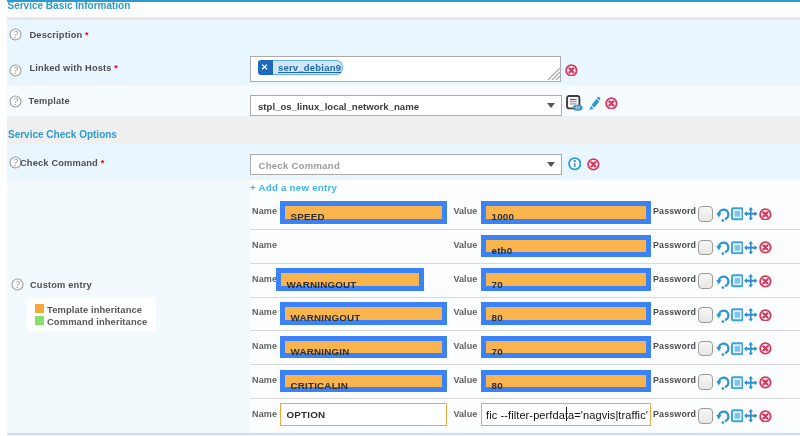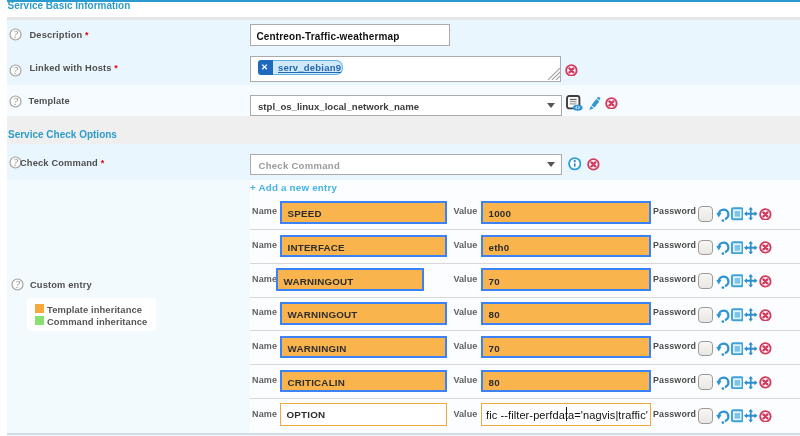--- a/index.html
+++ b/index.html
@@ -1,21 +1,21 @@
 <!DOCTYPE html>
 <html><head><meta charset="utf-8"><style>
 html,body{margin:0;padding:0}
 body{width:800px;height:436px;overflow:hidden;font-family:"Liberation Sans",sans-serif}
 #c{position:relative;width:800px;height:436px;background:#fff}
 .abs{position:absolute}
 .lbl{position:absolute;font-size:9.3px;font-weight:bold;color:#4f4f4f;letter-spacing:0.15px;white-space:nowrap}
 .sm{position:absolute;font-size:9px;font-weight:bold;color:#616161;letter-spacing:0.1px;white-space:nowrap}
 .star{color:#e30613;font-size:9px}
 .inp{position:absolute;background:#fff;border:1px solid #ababab;box-sizing:border-box}
-.or{position:absolute;background:#f9b44d;border:2px solid #3b82f6;box-sizing:border-box}
+.or{position:absolute;background:#f9b44d;border:5px solid #3b82f6;box-sizing:border-box}
 .orw{position:absolute;background:#fff;border:1px solid #f0a741;box-sizing:border-box}
 .mt{font-size:9.8px;font-weight:bold;color:#2d2d2d;letter-spacing:0.2px;padding:5.2px 0 0 5.5px;white-space:nowrap;overflow:hidden}
 </style></head><body>
 <div id="c">
 
 <div class="abs" style="left:6.5px;top:0;width:793.5px;height:1.5px;background:#2a9bcc"></div>
 <div class="abs" style="left:6.5px;top:17px;width:793.5px;height:3px;background:#e6e6e6"></div>
 <div class="abs" style="left:6.5px;top:20px;width:793.5px;height:64.5px;background:#e9f6fd"></div>
 <div class="abs" style="left:6.5px;top:84.5px;width:793.5px;height:31px;background:#f5fbfe"></div>
 <div class="abs" style="left:6.5px;top:115.5px;width:793.5px;height:28.5px;background:#efefef"></div>
@@ -24,23 +24,20 @@
 <div class="abs" style="left:250px;top:180px;width:550px;height:253px;background:#fcfdfe"></div>
 <div class="abs" style="left:6.5px;top:433px;width:793.5px;height:1.5px;background:#cfdde8"></div>
 <div class="abs" style="left:6.5px;top:434.5px;width:793.5px;height:1.5px;background:#f3fafd"></div>
 <div class="abs" style="left:7.5px;top:-0.5px;font-size:10px;font-weight:bold;color:#2d9ccb;letter-spacing:0px">Service Basic Information</div>
 <div class="abs" style="left:8px;top:129px;font-size:10px;font-weight:bold;color:#2d9ccb;letter-spacing:0px">Service Check Options</div>
 <svg style="position:absolute;left:8.5px;top:28px" width="13" height="13" viewBox="0 0 13 13">
       <circle cx="6.5" cy="6.5" r="5.5" fill="#fbfbfa" stroke="#9e9e9e" stroke-width="1.1"></circle>
       <text x="6.5" y="9.8" font-size="10" text-anchor="middle" fill="#8a8a8a" font-family="Liberation Serif, serif" font-style="italic">?</text>
     </svg>
 <div class="lbl" style="left:29.5px;top:30.3px">Description <span class="star">*</span></div>
-<div class="inp" style="left:250px;top:23.5px;width:200px;height:22.5px">
-      <div style="font-size:10px;font-weight:bold;color:#111;letter-spacing:0.15px;padding:6px 0 0 5.5px;white-space:nowrap">Centreon-Traffic-weathermap</div>
-    </div>
 <svg style="position:absolute;left:8.5px;top:64.3px" width="13" height="13" viewBox="0 0 13 13">
       <circle cx="6.5" cy="6.5" r="5.5" fill="#fbfbfa" stroke="#9e9e9e" stroke-width="1.1"></circle>
       <text x="6.5" y="9.8" font-size="10" text-anchor="middle" fill="#8a8a8a" font-family="Liberation Serif, serif" font-style="italic">?</text>
     </svg>
 <div class="lbl" style="left:29.5px;top:63.3px">Linked with Hosts <span class="star">*</span></div>
 <div class="inp" style="left:250px;top:56px;width:311px;height:26px"></div>
 <div class="abs" style="left:258px;top:60px;height:14.5px;background:#1d69bd;width:14.5px;border-radius:3px 0 0 3px"></div>
 <div class="abs" style="left:261px;top:61.5px;color:#fff;font-size:8.5px;font-weight:bold">✕</div>
 <div class="abs" style="left:272.5px;top:60px;width:70.5px;height:14.5px;background:#cfe9fb;border:1px solid #64b0e2;border-left:none;border-radius:0 7px 7px 0;box-sizing:border-box;font-size:9.5px;font-weight:bold;color:#2367b2;padding-left:5.5px;letter-spacing:0.2px;line-height:13.5px;text-decoration:underline">serv_debian9</div>
 <svg style="position:absolute;left:547px;top:67.5px" width="14" height="12" viewBox="0 0 14 12">
@@ -127,23 +124,20 @@
     </svg>
 <svg style="position:absolute;left:744px;top:207.0px" width="13.5" height="13.5" viewBox="0 0 14 14">
       <path d="M7 0 L9.4 2.9 H7.9 V5.9 H10.9 V4.4 L14 7 L10.9 9.6 V8.1 H7.9 V11.1 H9.4 L7 14 L4.6 11.1 H6.1 V8.1 H3.1 V9.6 L0 7 L3.1 4.4 V5.9 H6.1 V2.9 H4.6 Z" fill="#2d8dcd"></path>
     </svg>
 <svg style="position:absolute;left:759px;top:207.5px" width="12.8" height="12.8" viewBox="0 0 13 13">
       <circle cx="6.5" cy="6.5" r="5.3" fill="#fff" stroke="#d23b60" stroke-width="1.9"></circle>
       <path d="M4.5 4.5 L8.5 8.5 M8.5 4.5 L4.5 8.5" stroke="#d23b60" stroke-width="2.4" stroke-linecap="round"></path>
     </svg>
 <div class="abs" style="left:250px;top:229.3px;width:550px;height:1px;background:#d7d7d7"></div>
 <div class="sm" style="left:251px;top:240.0px;width:26px;text-align:right">Name</div>
-<div class="or" style="left:280px;top:234.7px;width:166.5px;height:22.5px">
-      <div class="mt">INTERFACE</div>
-    </div>
 <div class="sm" style="left:448px;top:240.0px;width:29.4px;text-align:right">Value</div>
 <div class="or" style="left:481px;top:234.7px;width:169.6px;height:22.5px">
       <div class="mt">eth0</div>
     </div>
 <div class="abs" style="left:653px;top:240.0px;font-size:8.9px;font-weight:bold;color:#4d4d4d;letter-spacing:0.15px;white-space:nowrap">Password</div>
 <div class="abs" style="left:697.5px;top:239.5px;width:15.5px;height:15.8px;border:1.7px solid #9b9b9b;border-radius:4px;background:linear-gradient(#f7f6f4,#e9e7e3);box-sizing:border-box"></div>
 <svg style="position:absolute;left:715.5px;top:240.2px" width="14" height="15" viewBox="0 0 14 15">
       <path d="M2.9 7.0 A 4.75 4.75 0 1 1 8.9 12.0" fill="none" stroke="#2e93d3" stroke-width="2.35"></path>
       <path d="M0.3 6.1 L5.6 5.7 L2.7 10.6 Z" fill="#2e93d3"></path>
       <circle cx="6.9" cy="13.6" r="1.35" fill="#2e93d3"></circle>

